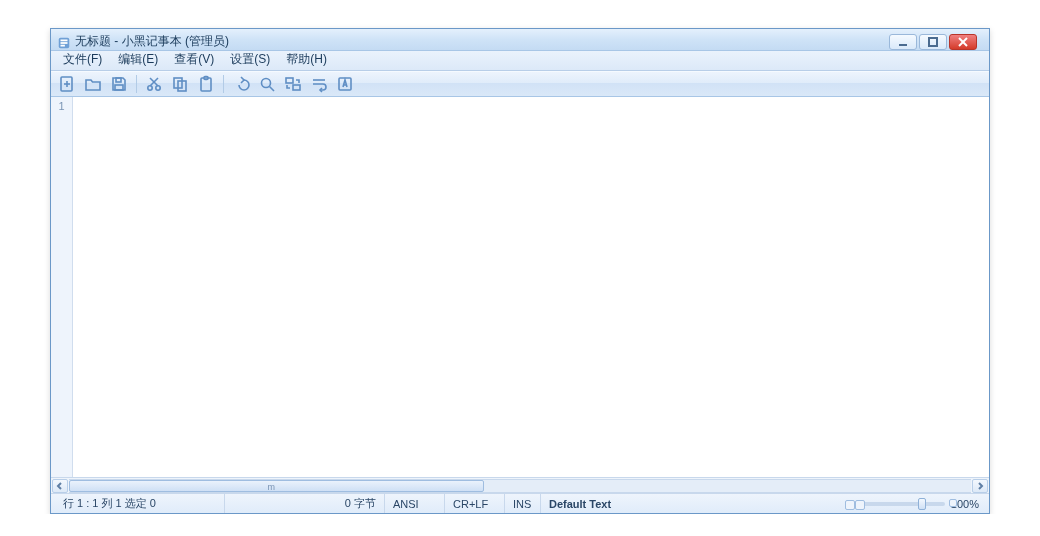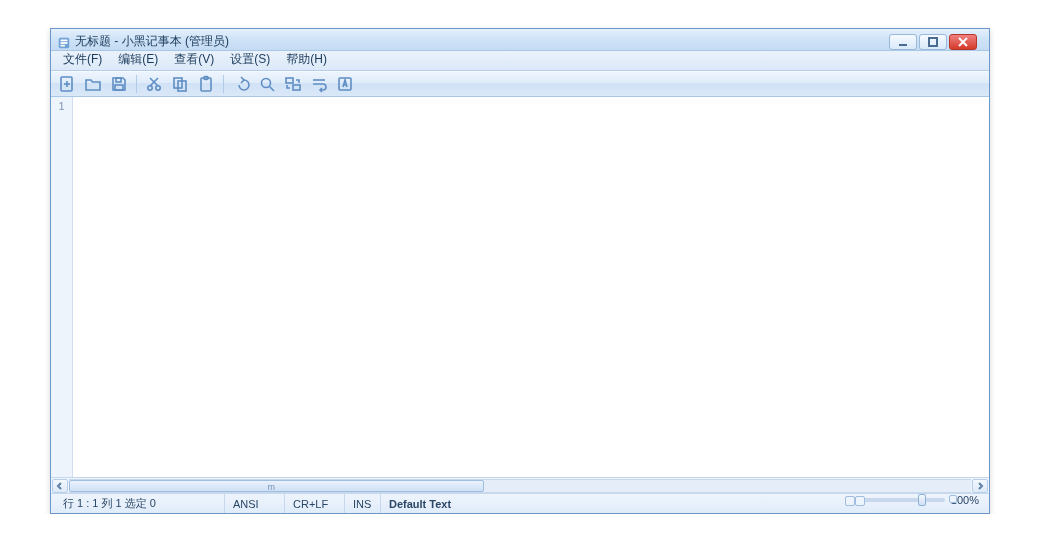--- a/index.html
+++ b/index.html
@@ -171,21 +171,21 @@
       color:#7a94b4;
       pointer-events:none;
     }
 
     
     .statusbar {
       height: 20px;
       background: linear-gradient(to bottom, #eef4fc, #e0ecfa);
       border-top: 1px solid #c8d8ec;
       display: flex;
-      align-items: flex-start;
+      align-items: center;
       font-size: 11px;
       color: #2a4666;
       padding: 0 4px;
     }
     .status-cell {
       padding: 0 8px;
       border-right: 1px solid #c8d8ec;
       height: 100%;
       display: flex;
       align-items: center;
@@ -361,20 +361,21 @@
     </div>
     <div class="arrow">
       <svg viewBox="0 0 8 8">
           <polyline points="3,1 6,4 3,7"></polyline>
         </svg>
     </div>
   </div>
 
   <div class="statusbar">
     <div class="status-cell" style="min-width:170px">行 1 : 1  列 1  选定 0</div>
+    <div class="status-cell" style="min-width:160px; justify-content:flex-end;">0 字节</div>
     <div class="status-cell" style="min-width:60px">ANSI</div>
     <div class="status-cell" style="min-width:60px">CR+LF</div>
     <div class="status-cell" style="min-width:36px">INS</div>
     <div class="status-cell noborder">Default Text</div>
     <div class="status-flex"></div>
     <div class="zoom-area">
       <div class="zoom-slider">
         <div class="zthumb"></div>
         <div class="zplus"></div>
       </div>

